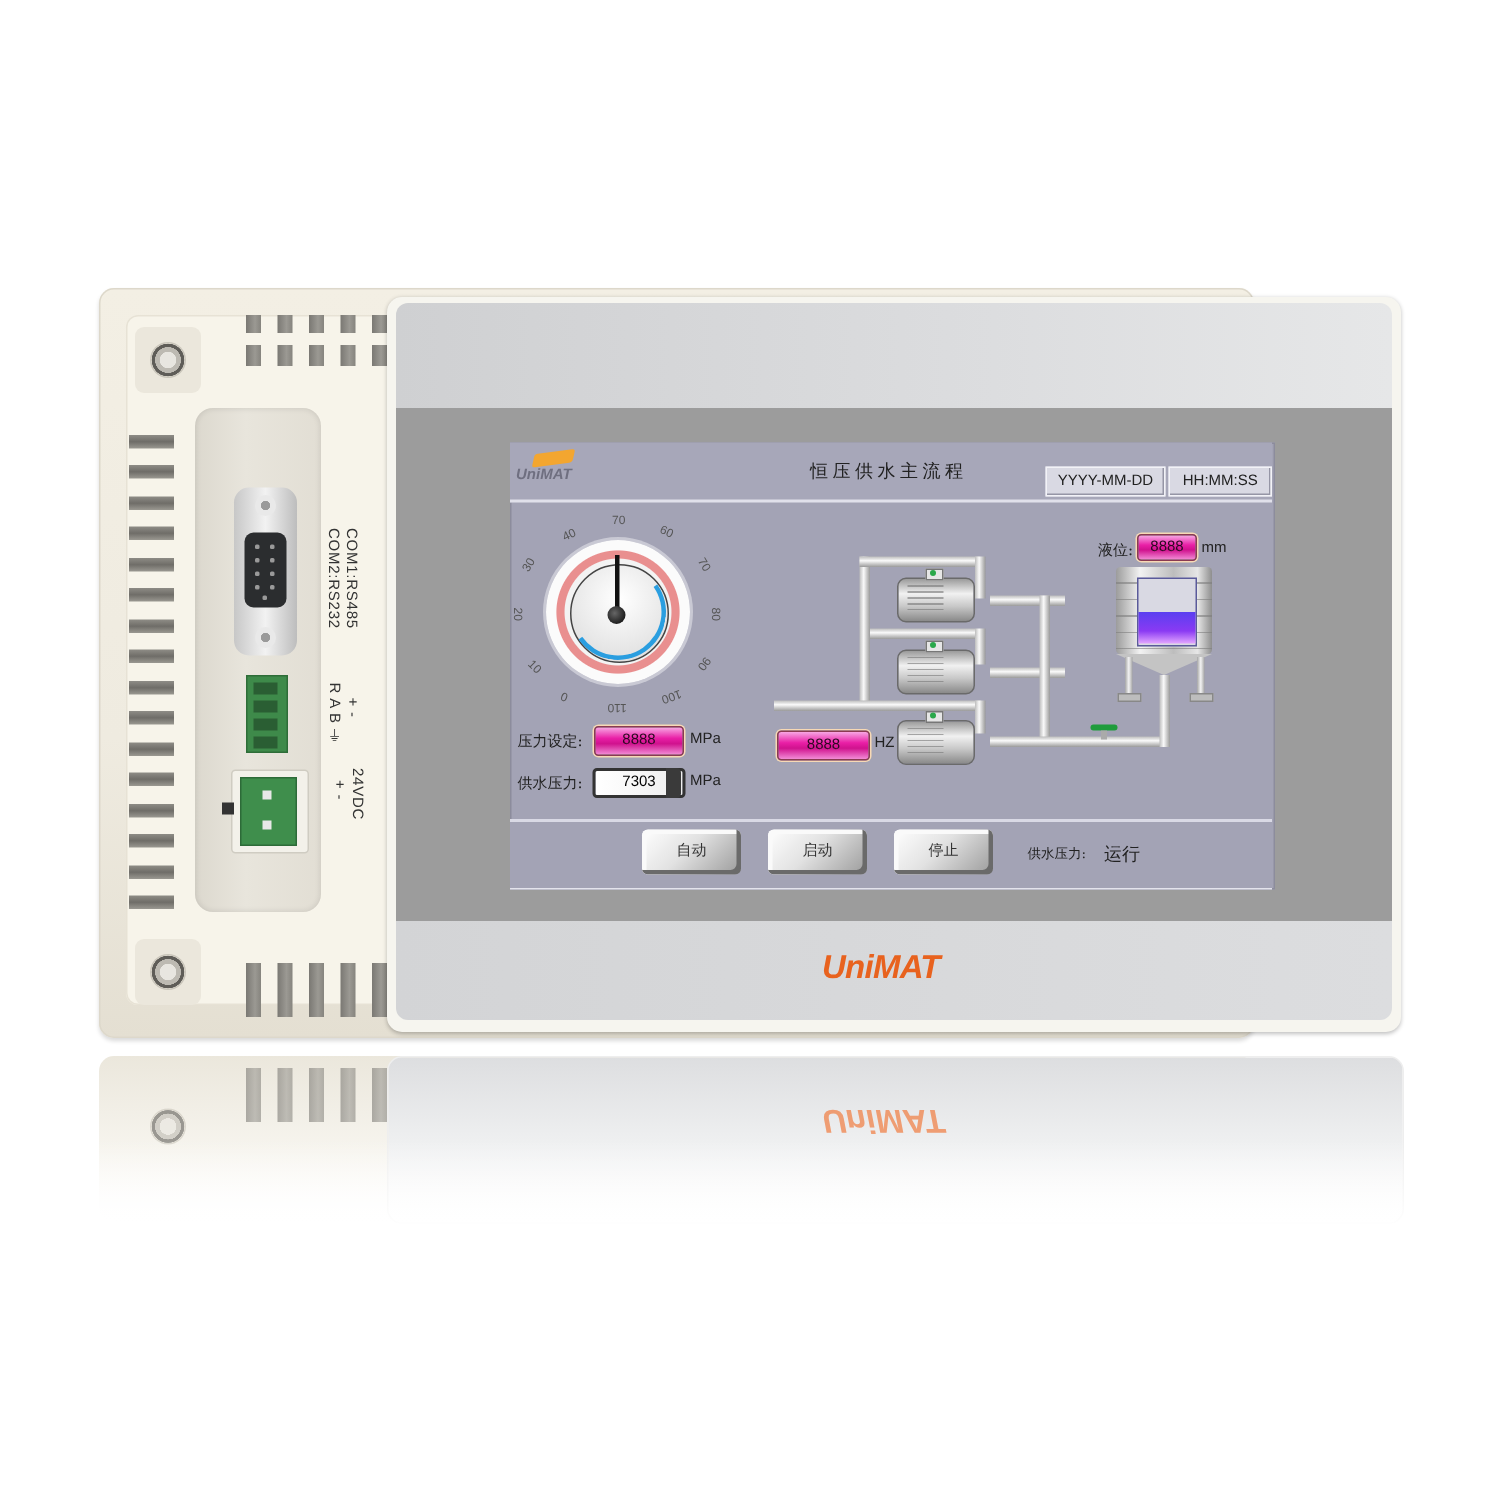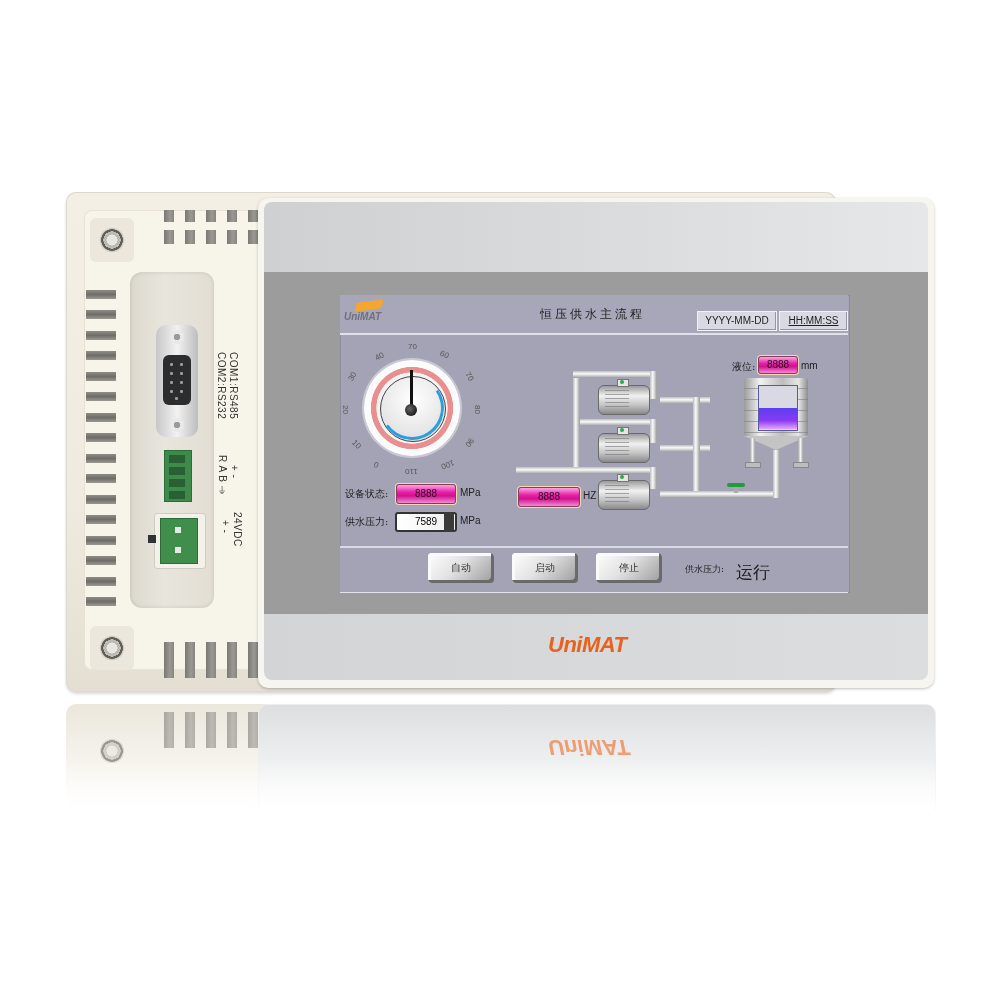--- a/index.html
+++ b/index.html
@@ -70,21 +70,21 @@
   .tank-cone{left:744px;top:436px;width:0;height:0;border-left:32px solid transparent;border-right:32px solid transparent;border-top:14px solid #c4c4c4;}
   .leg{width:5px;height:26px;background:linear-gradient(90deg,#a5a5a5,#f3f3f3,#a5a5a5);}
   .foot{width:14px;height:4px;background:#bdbdbd;border:1px solid #888;}
   .valve{left:727px;top:483px;width:18px;height:4px;background:#1f9c3c;border-radius:2px;}
   .valve-stem{left:734px;top:487px;width:4px;height:6px;background:#aaa;}
 
   
   .bottom-bar{left:340px;top:546px;width:508px;height:44px;background:#a3a3b5;border-top:2px solid #d9d9e5;border-bottom:1px solid #e3e3ec;}
   .btn{top:553px;width:66px;height:30px;background:linear-gradient(135deg,#ffffff 0%,#e2e2e2 45%,#9a9a9a 100%);border-radius:4px;box-shadow:inset -3px -3px 0 #6a6a6a,inset 3px 3px 0 #fafafa;font-family:"DejaVu Sans",sans-serif;font-size:10px;color:#333;text-align:center;line-height:30px;cursor:pointer;}
   .status-lbl{left:685px;top:563px;font-family:"DejaVu Serif",serif;font-size:9px;color:#222;}
-  .status-val{left:736px;top:561px;font-family:"DejaVu Sans",sans-serif;font-size:17px;color:#222;}
+  .status-val{left:736px;top:561px;font-family:"DejaVu Sans",sans-serif;font-size:12px;color:#222;}
 
   
   .refl-housing{left:66px;top:704px;width:770px;height:110px;background:linear-gradient(180deg,#ebe7dc 0%,#f7f5ef 60%,#ffffff 100%);border-radius:10px;}
   .refl-panel{left:258px;top:704px;width:676px;height:110px;background:linear-gradient(180deg,#dddee0 0%,#eeeff0 50%,#ffffff 100%);border-radius:10px;border:1px solid #eee;}
   .refl-brand{left:548px;top:734px;font-family:"Liberation Sans",sans-serif;font-weight:bold;font-style:italic;font-size:22px;color:#f08a55;transform:scaleY(-1);opacity:.8;}
   .refl-fade{left:0;top:760px;width:1000px;height:60px;background:linear-gradient(180deg,rgba(255,255,255,0),#ffffff);}
 </style>
 </head>
 <body>
 
@@ -178,21 +178,21 @@
 <div class="abs panel-mid"></div>
 <div class="abs panel-bot"></div>
 <div class="abs brand">UniMAT</div>
 
 <div class="abs screen"></div>
 <div class="abs scr-header"></div>
 <div class="abs logo-wing"></div>
 <div class="abs logo-text">UniMAT</div>
 <div class="abs scr-title">恒压供水主流程</div>
 <div class="abs hdr-box" style="left:697px;width:78px;">YYYY-MM-DD</div>
-<div class="abs hdr-box" style="left:779px;width:67px;text-decoration:underline;">HH:MM:SS</div>
+<div class="abs hdr-box" style="left:779px;width:67px;">HH:MM:SS</div>
 
 <div class="abs gauge-outer"></div>
 <div class="abs gauge-inner"></div>
 <div class="abs gauge-arc"></div>
 <div class="abs needle"></div>
 <div class="abs hub"></div>
 <div>
   <span class="abs tick-label" style="left:352px;top:440px;transform:rotate(45deg);">10</span>
   <span class="abs tick-label" style="left:341px;top:405px;transform:rotate(90deg);">20</span>
   <span class="abs tick-label" style="left:348px;top:372px;transform:rotate(-60deg);">30</span>
@@ -200,26 +200,26 @@
   <span class="abs tick-label" style="left:408px;top:342px;">70</span>
   <span class="abs tick-label" style="left:440px;top:350px;transform:rotate(25deg);">60</span>
   <span class="abs tick-label" style="left:465px;top:372px;transform:rotate(60deg);">70</span>
   <span class="abs tick-label" style="left:473px;top:405px;transform:rotate(90deg);">80</span>
   <span class="abs tick-label" style="left:465px;top:438px;transform:rotate(125deg);">90</span>
   <span class="abs tick-label" style="left:441px;top:460px;transform:rotate(160deg);">100</span>
   <span class="abs tick-label" style="left:405px;top:467px;transform:rotate(180deg);">110</span>
   <span class="abs tick-label" style="left:374px;top:460px;transform:rotate(200deg);">0</span>
 </div>
 
-<div class="abs lbl-cn" style="left:345px;top:487px;">设备状态:</div>
+<div class="abs lbl-cn" style="left:345px;top:487px;">压力设定:</div>
 <div class="abs pink-box" style="left:396px;top:484px;width:58px;">8888</div>
 <div class="abs unit" style="left:460px;top:487px;">MPa</div>
 
 <div class="abs lbl-cn" style="left:345px;top:515px;">供水压力:</div>
-<div class="abs set-box">7589</div>
+<div class="abs set-box">7303</div>
 <div class="abs set-arrow"></div>
 <div class="abs unit" style="left:460px;top:515px;">MPa</div>
 
 <div>
 
   <div class="abs pipe-v" style="left:573px;top:371px;height:100px;"></div>
 
   <div class="abs pipe-h" style="left:573px;top:371px;width:80px;"></div>
   <div class="abs pipe-v" style="left:650px;top:371px;height:28px;"></div>
 

